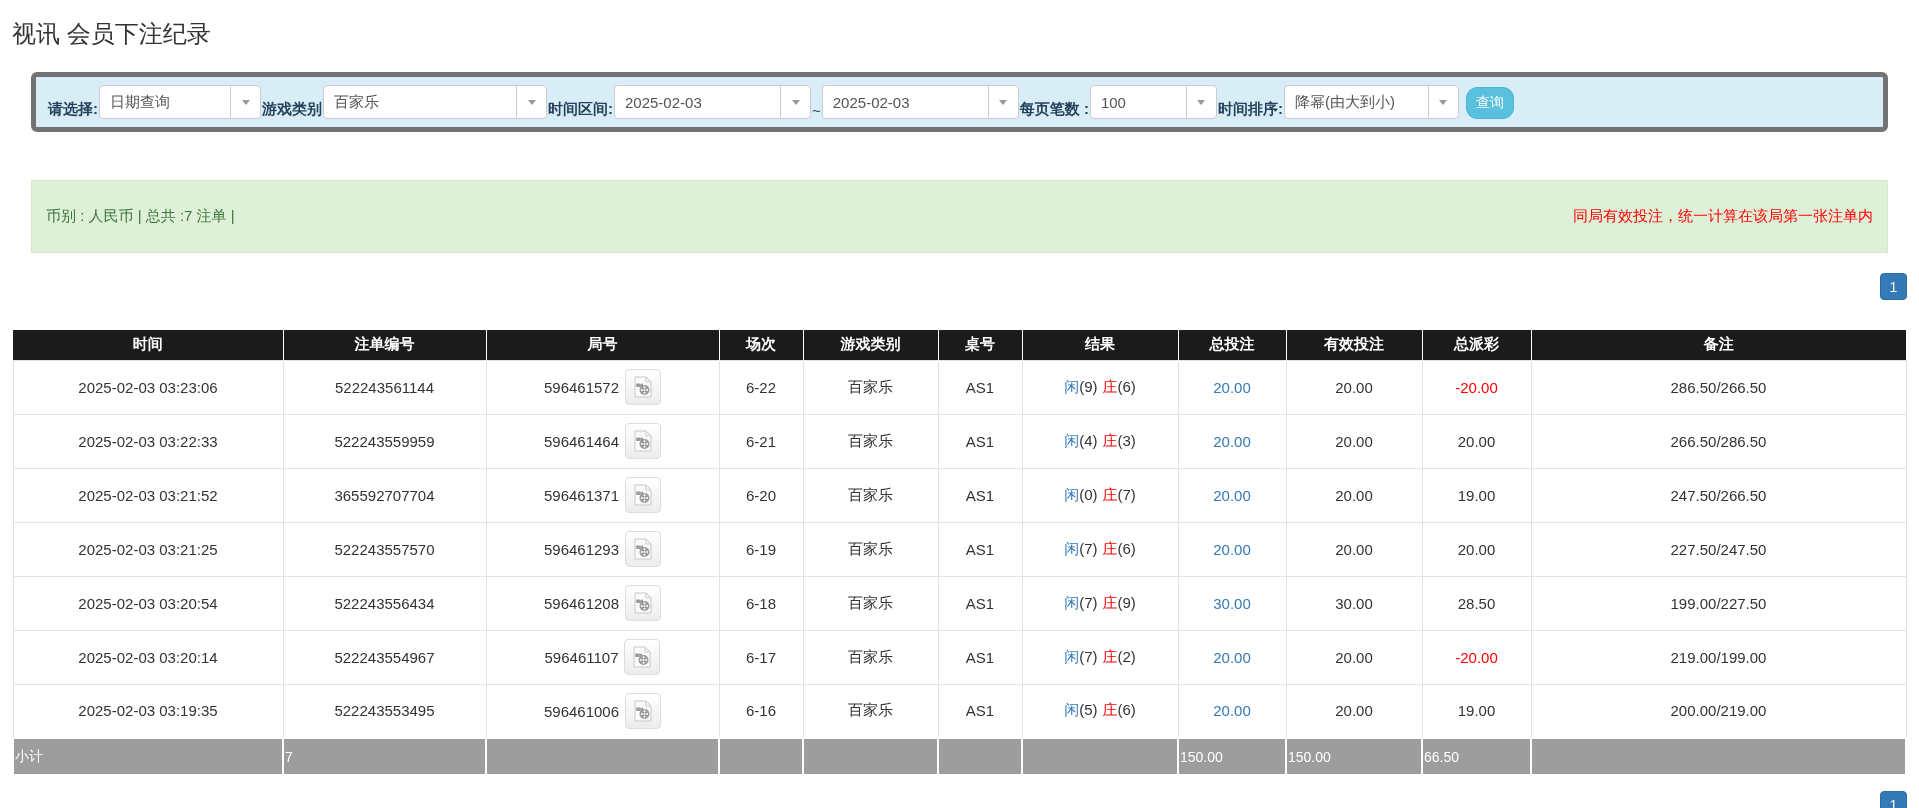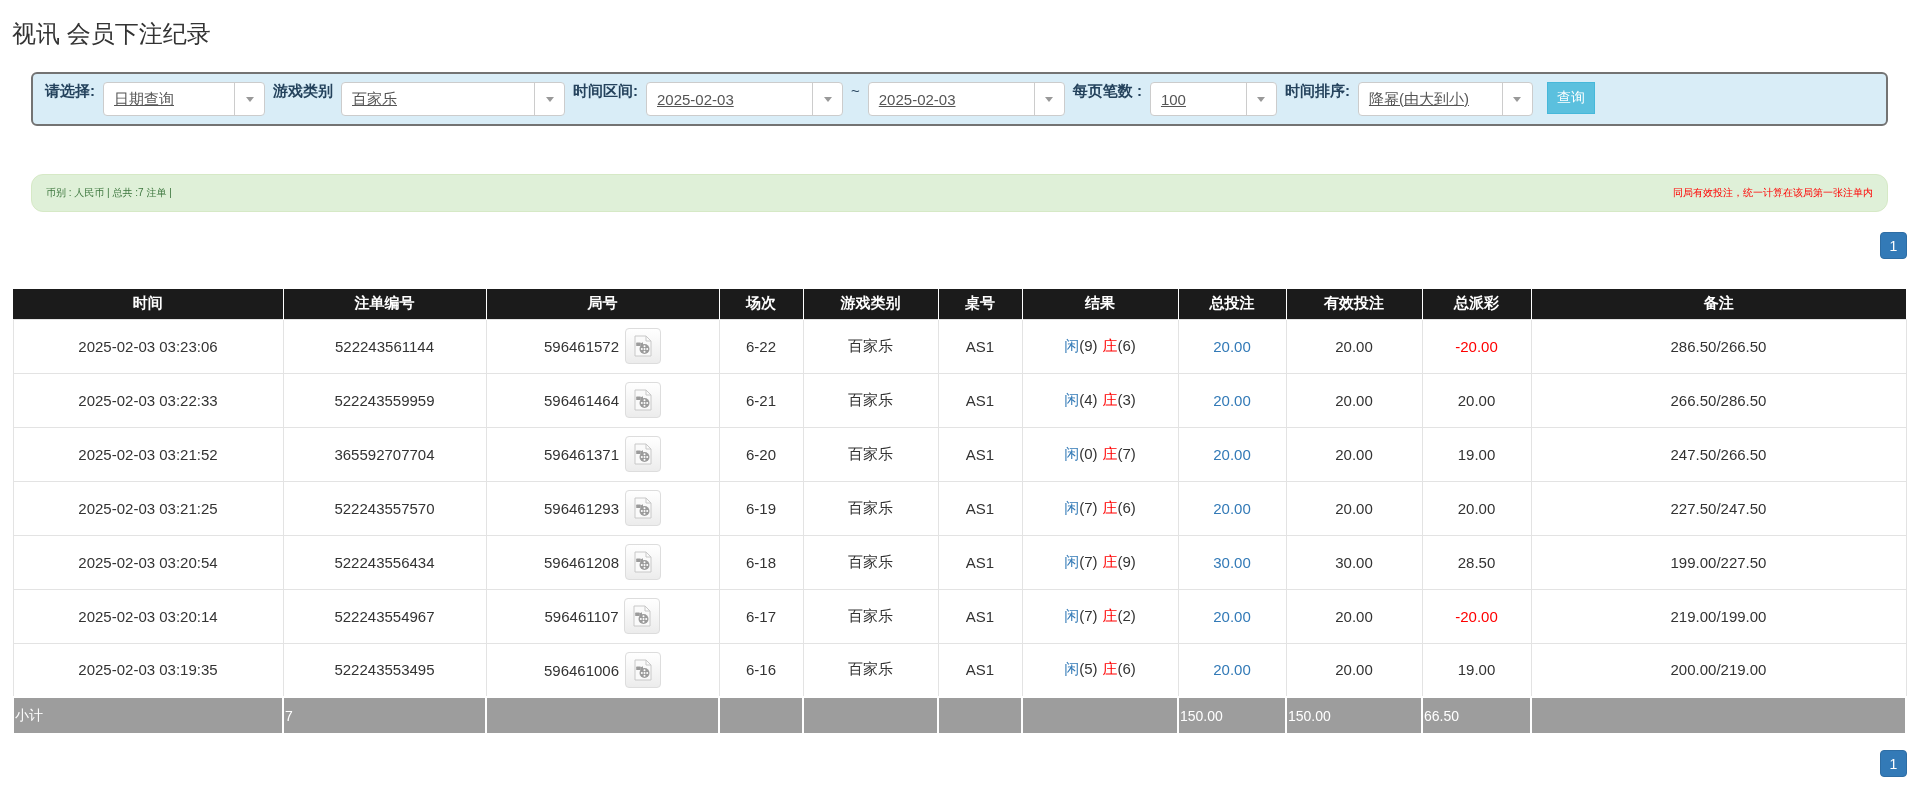--- a/index.html
+++ b/index.html
@@ -6,45 +6,45 @@
   body {
     margin: 0; width: 1919px; height: 808px; overflow: hidden;
     background: #fff; color: #333;
     font-family: "Liberation Sans", "DejaVu Sans", sans-serif;
   }
   .container { padding: 0 12px; }
   .page-title { font-size: 24px; font-weight: 400; color: #333; margin: 18px 0 22px 0; }
 
   
   .filter-bar {
-    margin: 0 19px; background: #d9edf7; border: 2px solid #737373;
+    margin: 0 19px; background: #d9edf7; border: 5px solid #737373;
     border-radius: 6px; padding: 8px 12px;
-    display: flex; align-items: flex-start; gap: 8px;
+    display: flex; align-items: flex-end; gap: 1px;
   }
   .flabel { color: #24425c; font-weight: bold; font-size: 15px; white-space: nowrap; }
   .select {
     background: #fff; border: 1px solid #ccc; border-radius: 4px; height: 34px;
     display: flex; align-items: center; cursor: pointer;
   }
-  .sel-text { padding: 0 10px; font-size: 15px; color: #555; flex: 1; white-space: nowrap; overflow: hidden; text-decoration: underline; }
+  .sel-text { padding: 0 10px; font-size: 15px; color: #555; flex: 1; white-space: nowrap; overflow: hidden; }
   .caret-box { width: 30px; align-self: stretch; border-left: 1px solid #ccc; display: flex; align-items: center; justify-content: center; }
   .caret { width: 0; height: 0; border-left: 4px solid transparent; border-right: 4px solid transparent; border-top: 5px solid #999; }
   .w-query { width: 162px; } .w-game { width: 224px; } .w-date { width: 197px; }
   .w-size { width: 127px; } .w-sort { width: 175px; }
   .tilde { color: #24425c; font-size: 15px; }
   .btn-search {
     margin-left: 6px; min-width: 48px; height: 32px; background: #5bc0de;
-    border: 1px solid #46b8da; border-radius: 0; color: #fff; font-size: 14px; cursor: pointer;
+    border: 1px solid #46b8da; border-radius: 11px; color: #fff; font-size: 14px; cursor: pointer;
     font-family: inherit;
   }
 
   
   .summary-bar {
     margin: 48px 19px 0 19px; background: #dff0d8; border: 1px solid #d6e9c6;
-    border-radius: 12px; padding: 11px 14px; font-size: 10px;
+    border-radius: 0; padding: 26px 14px; font-size: 15px;
     display: flex; justify-content: space-between; align-items: center;
   }
   .summary-left { color: #3c763d; }
   .summary-notice { color: #ff0000; }
 
   
   .pager { display: flex; justify-content: flex-end; margin-top: 20px; }
   .pager.bottom { margin-top: 15px; }
   .page-btn {
     min-width: 27px; height: 27px; background: #337ab7; border: 1px solid #2e6da4;

